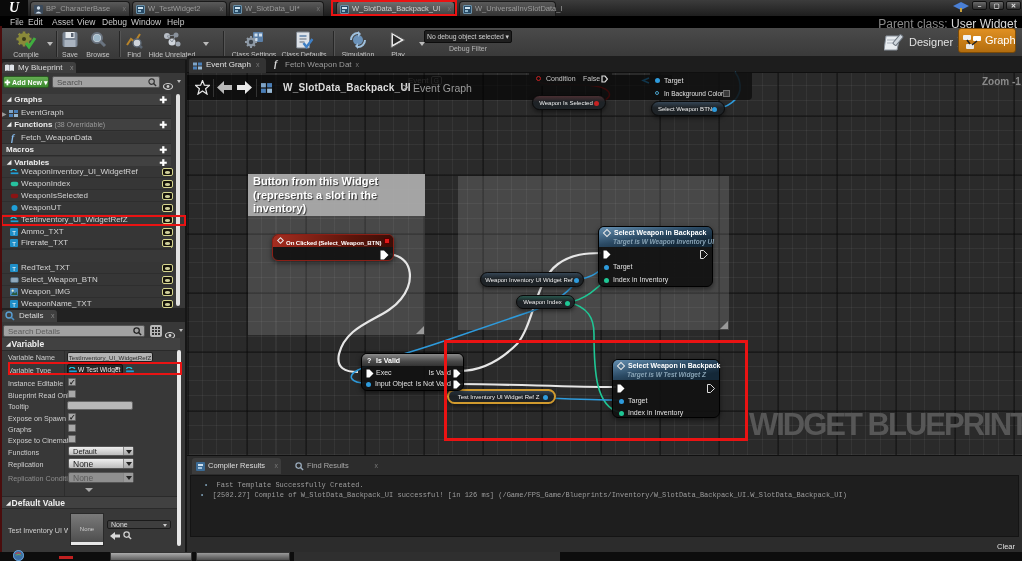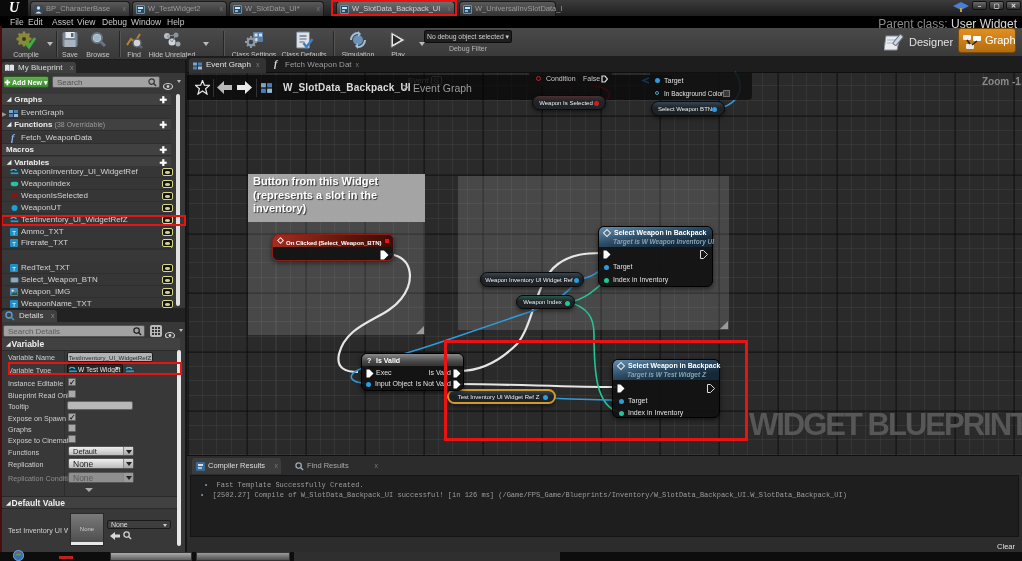--- a/index.html
+++ b/index.html
@@ -449,21 +449,21 @@
           <rect x="5" width="4" height="3" fill="#4a7fb8"></rect>
           <rect y="4" width="4" height="3" fill="#4a7fb8"></rect>
           <rect x="5" y="4" width="4" height="3" fill="#97b8d4"></rect>
         </svg>
     Event Graph<span style="color:#777;font-size:7px;margin-left:5px">x</span></div>
   <div class="gtab" style="left:81px;width:80px">
     <span style="position:absolute;left:6px;top:-1px;color:#d8d8d8;font-family:'Liberation Serif',serif;font-style:italic;font-weight:bold;font-size:10px">f</span>
     Fetch Weapon Dat<span style="color:#777;font-size:7px;margin-left:4px">x</span></div>
 
   <div class="comment" style="left:61px;top:118px;width:177px;height:161px">
-    <div class="cttl" style="height:48px">Button from this Widget<br>(represents a slot in the<br>inventory)</div>
+    <div class="cttl" style="height:42px">Button from this Widget<br>(represents a slot in the<br>inventory)</div>
     <svg width="8" height="8" style="position:absolute;right:1px;bottom:1px">
           <path d="M8 0 L8 8 L0 8 Z" fill="#9a9a9a"></path>
         </svg>
   </div>
   <div class="comment" style="left:271px;top:120px;width:271px;height:154px">
     <svg width="8" height="8" style="position:absolute;right:1px;bottom:1px">
           <path d="M8 0 L8 8 L0 8 Z" fill="#9a9a9a"></path>
         </svg>
   </div>
 

